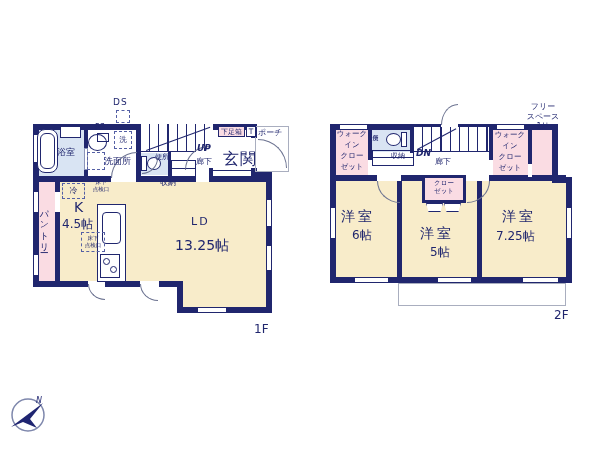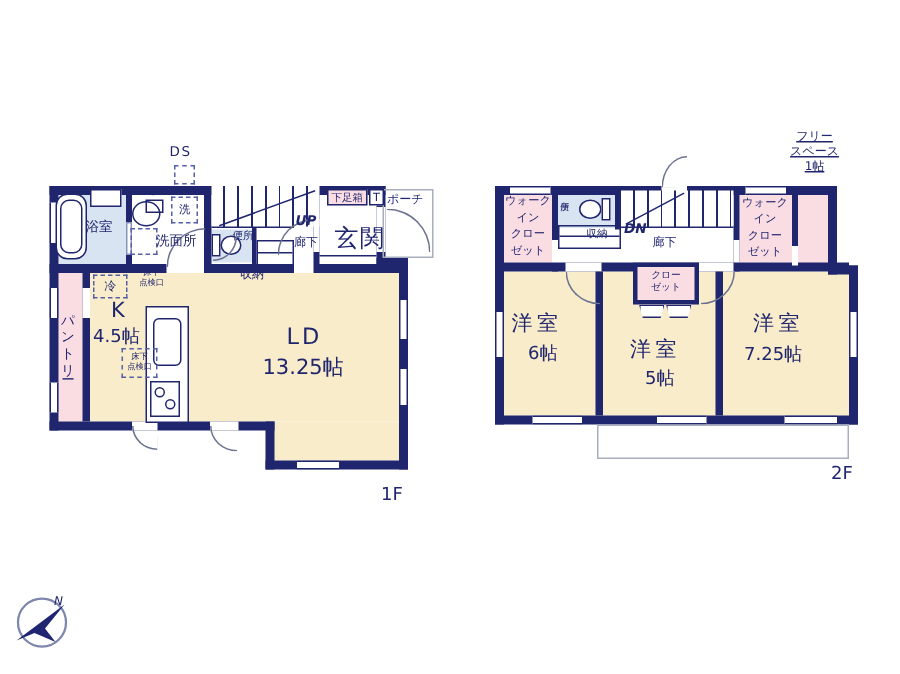--- a/index.html
+++ b/index.html
@@ -126,21 +126,21 @@
   <div class="lbl" style="left:258px;top:128px;font-size:8px;">ポーチ</div>
   <div class="lbl" style="left:223px;top:149px;font-size:16px;letter-spacing:1px;">玄関</div>
   <div class="lbl ctr" style="left:88px;top:179px;width:26px;font-size:5.5px;">床下
 点検口</div>
   <div class="lbl ctr" style="left:62px;top:186px;width:23px;font-size:8px;">冷</div>
   <div class="lbl" style="left:74px;top:199px;font-size:14px;">K</div>
   <div class="lbl" style="left:62px;top:217px;font-size:12px;">4.5帖</div>
   <div class="lbl ctr" style="left:81px;top:235px;width:24px;font-size:5.5px;">床下
 点検口</div>
   <div class="lbl vtext" style="left:38px;top:203px;height:62px;font-size:9px;letter-spacing:1px;">パントリー</div>
-  <div class="lbl" style="left:191px;top:215px;font-size:15px;letter-spacing:2px;">LD</div>
+  <div class="lbl" style="left:191px;top:215px;font-size:11px;letter-spacing:2px;">LD</div>
   <div class="lbl" style="left:175px;top:237px;font-size:14px;">13.25帖</div>
   <div class="lbl" style="left:254px;top:309px;font-size:12px;margin-top:13px;">1F</div>
 
   <div class="fill cream" style="left:336px;top:181px;width:230px;height:96px;"></div>
   <div class="fill pink" style="left:336px;top:130px;width:32px;height:45px;"></div>
   <div class="fill blue" style="left:372px;top:130px;width:38px;height:22px;"></div>
   <div class="fill pink" style="left:493px;top:130px;width:35px;height:45px;"></div>
   <div class="fill pink" style="left:532px;top:130px;width:20px;height:47px;"></div>
 
   <div class="wall" style="left:330px;top:124px;width:228px;height:6px;"></div>
@@ -197,21 +197,21 @@
 クロー
 ゼット</div>
   <div class="lbl vtext" style="left:372px;top:130px;height:20px;font-size:6px;">便所</div>
   <div class="lbl" style="left:391px;top:152px;font-size:7px;">収納</div>
   <div class="lbl" style="left:416px;top:148px;font-size:9px;font-style:italic;font-weight:bold;">DN</div>
   <div class="lbl" style="left:435px;top:157px;font-size:8px;">廊下</div>
   <div class="lbl ctr" style="left:492px;top:130px;width:36px;font-size:7.5px;line-height:1.45;">ウォーク
 イン
 クロー
 ゼット</div>
-  <div class="lbl ctr" style="left:512px;top:86px;width:62px;font-size:8px;text-decoration:underline;">フリー
+  <div class="lbl ctr" style="left:512px;top:102px;width:62px;font-size:8px;">フリー
 スペース
 1帖</div>
   <div class="lbl ctr" style="left:425px;top:179px;width:38px;font-size:6.5px;">クロー
 ゼット</div>
   <div class="lbl" style="left:341px;top:208px;font-size:14px;letter-spacing:3px;">洋室</div>
   <div class="lbl" style="left:352px;top:228px;font-size:12px;">6帖</div>
   <div class="lbl" style="left:420px;top:225px;font-size:14px;letter-spacing:3px;">洋室</div>
   <div class="lbl" style="left:430px;top:245px;font-size:12px;">5帖</div>
   <div class="lbl" style="left:502px;top:208px;font-size:14px;letter-spacing:3px;">洋室</div>
   <div class="lbl" style="left:496px;top:229px;font-size:12px;">7.25帖</div>

